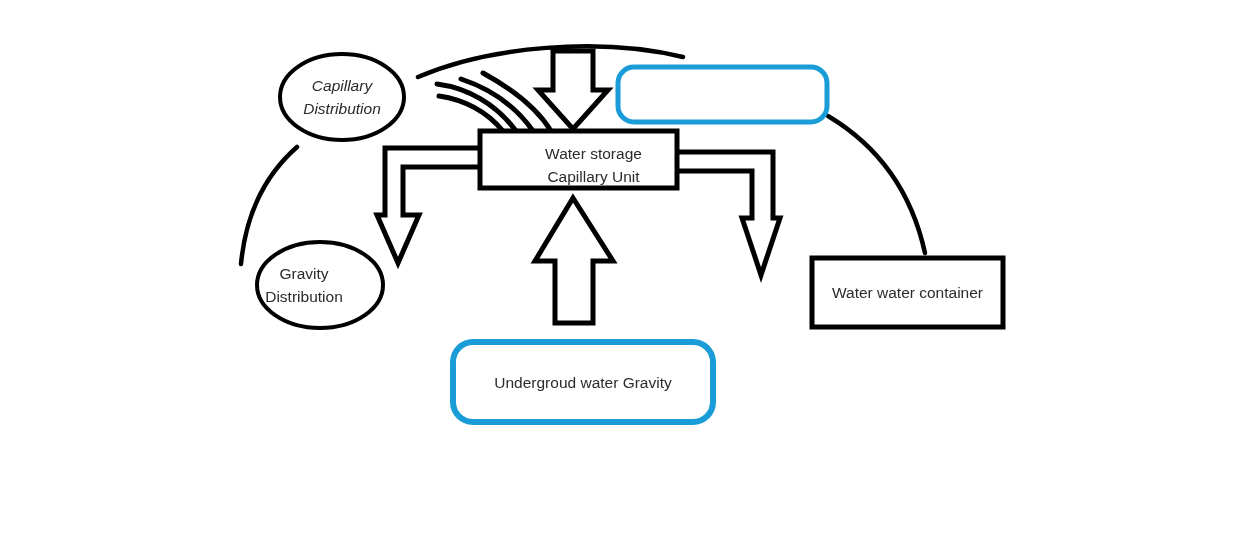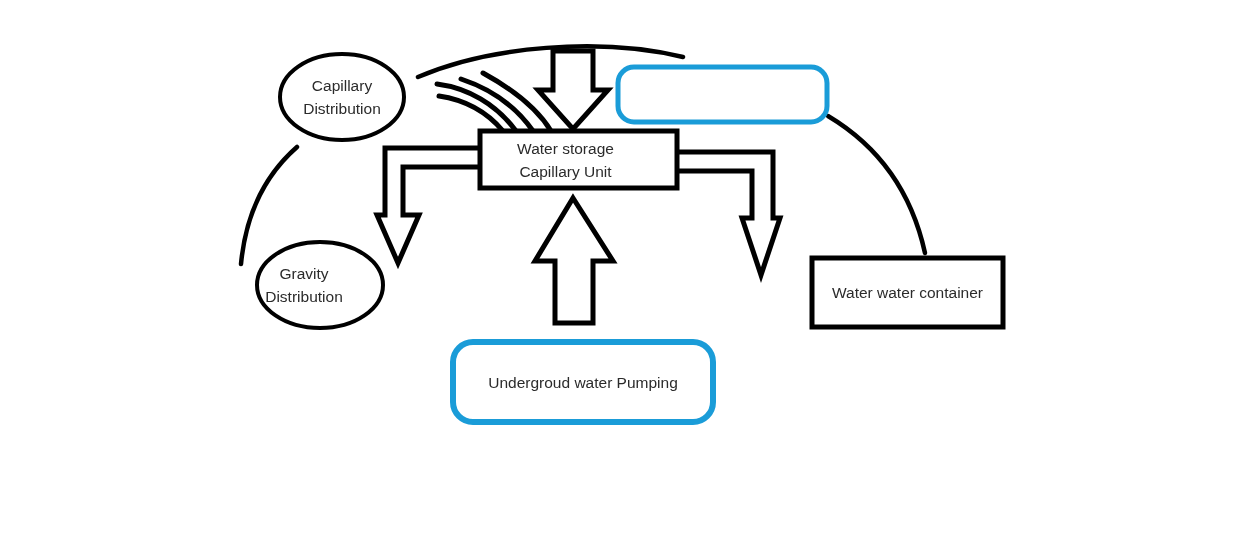--- a/index.html
+++ b/index.html
@@ -61,37 +61,37 @@
     <g fill="#ffffff">
       <rect x="480" y="131" width="197" height="57" stroke="#000000" stroke-width="5"></rect>
       <rect x="812" y="258" width="191" height="69" stroke="#000000" stroke-width="5"></rect>
       <rect x="618" y="67" width="209" height="55" rx="16" ry="16" stroke-width="5" stroke="#1A9CD8"></rect>
       <rect x="453" y="342" width="260" height="80" rx="20" ry="20" stroke-width="6" stroke="#1A9CD8"></rect>
       <ellipse cx="342" cy="97" rx="62" ry="43" stroke="#000000" stroke-width="4"></ellipse>
       <ellipse cx="320" cy="285" rx="63" ry="43" stroke="#000000" stroke-width="4"></ellipse>
     </g>
   </svg>
 
-  <div class="node-label" style="left:280px; top:55px; width:124px; height:84px;">
+  <div class="node-label" style="left:280px; top:55px; width:124px; height:84px;font-style:italic;">
     <div>Capillary</div>
     <div>Distribution</div>
   </div>
 
   <div class="node-label" style="left:241px; top:243px; width:126px; height:84px;">
     <div>Gravity</div>
     <div>Distribution</div>
   </div>
 
-  <div class="node-label" style="left:467px; top:131px; width:197px; height:57px;">
+  <div class="node-label" style="left:495px; top:131px; width:197px; height:57px;justify-content:flex-end;">
     <div>Water storage</div>
     <div>Capillary Unit</div>
   </div>
 
 
   <div class="node-label" style="left:812px; top:258px; width:191px; height:69px;">
     <div>Water water container</div>
   </div>
 
   <div class="node-label" style="left:453px; top:342px; width:260px; height:80px;">
-    <div>Undergroud water Pumping</div>
+    <div>Undergroud water Gravity</div>
   </div>
 
 </div>
 
 </body></html>

